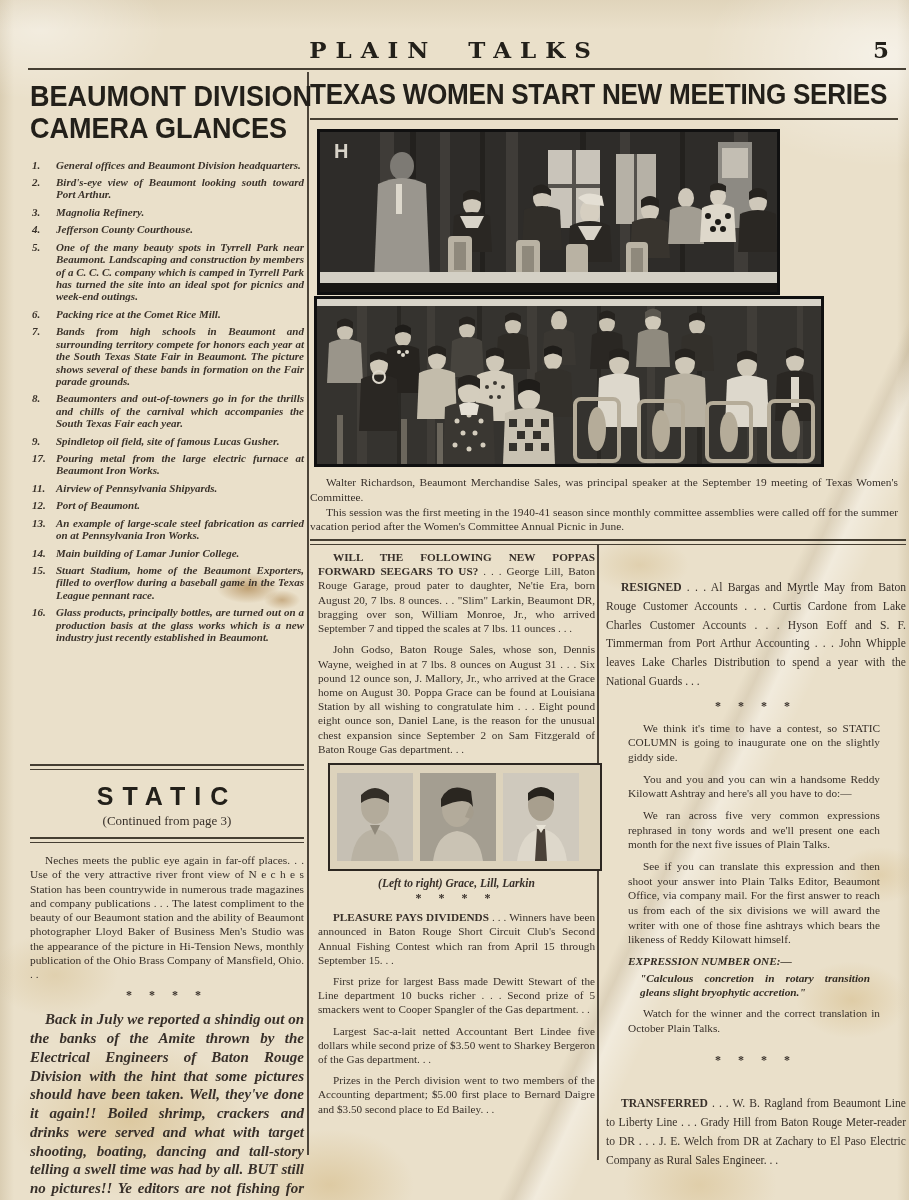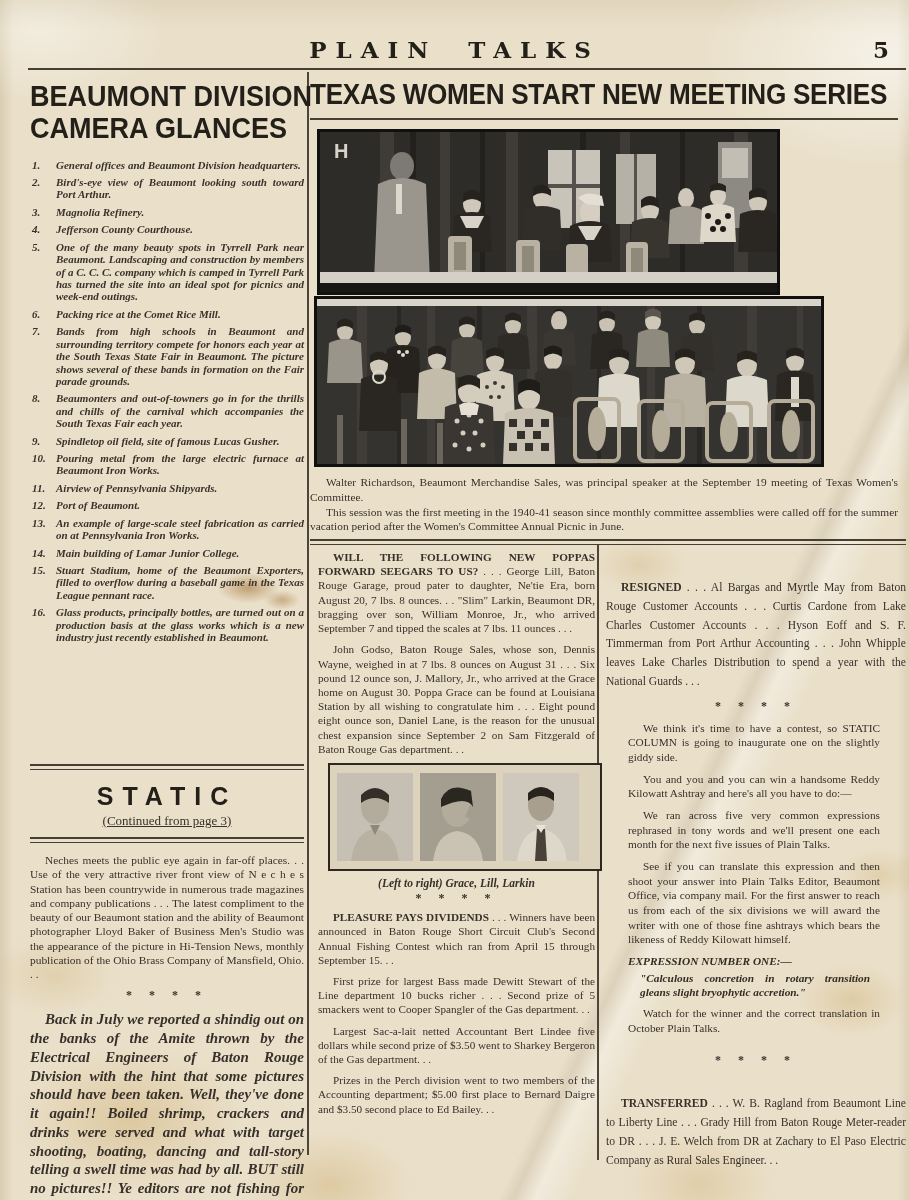--- a/index.html
+++ b/index.html
@@ -48,21 +48,21 @@
   .camera{position:absolute;left:30px;top:80px;width:274px;}
   .camera h2{margin:0;font-size:30px;line-height:1.06;}
   .camera ol{list-style:none;margin:15px 0 0 0;padding:0;}
   .camera li{position:relative;padding-left:26px;margin-bottom:5px;
     font-size:11px;line-height:1.13;font-weight:700;font-style:italic;
     text-align:justify;color:#3a322a;}
   .camera li .num{position:absolute;left:2px;top:0;font-style:italic;}
   .static{position:absolute;left:30px;top:764px;width:274px;}
   .static .title{text-align:center;font-family:"Liberation Sans", sans-serif;font-weight:700;
     font-size:25px;letter-spacing:9px;color:#23201a;margin:12px 0 2px 0;}
-  .static .subtitle{text-align:center;font-size:13px;margin:0 0 8px 0;color:#38302a;text-decoration:underline;}
+  .static .subtitle{text-align:center;font-size:13px;margin:0 0 8px 0;color:#38302a;}
   .static .para1{font-size:11.4px;line-height:1.25;}
   .static .para2{font-size:15px;line-height:1.25;font-weight:700;font-style:italic;}
 
   
   .feature{position:absolute;left:310px;top:78px;width:588px;}
   .feature .headline{font-size:29px;letter-spacing:-.3px;margin:0;}
   .headline-rule{margin-top:7px;height:2px;background:#463f33;width:588px;}
   .photo{border:3px solid #101010;background:#262626;display:block;}
   .photo1{margin:9px 0 0 7px;width:457px;height:160px;}
   .photo2{margin:1px 0 0 4px;width:504px;height:165px;}
@@ -104,21 +104,21 @@
     <ol>
       <li><span class="num">1.</span><span>General offices and Beaumont Division headquarters.</span></li>
       <li><span class="num">2.</span><span>Bird's-eye view of Beaumont looking south toward Port Arthur.</span></li>
       <li><span class="num">3.</span><span>Magnolia Refinery.</span></li>
       <li><span class="num">4.</span><span>Jefferson County Courthouse.</span></li>
       <li><span class="num">5.</span><span>One of the many beauty spots in Tyrrell Park near Beaumont. Landscaping and construction by members of a C. C. C. company which is camped in Tyrrell Park has turned the site into an ideal spot for picnics and week-end outings.</span></li>
       <li><span class="num">6.</span><span>Packing rice at the Comet Rice Mill.</span></li>
       <li><span class="num">7.</span><span>Bands from high schools in Beaumont and surrounding territory compete for honors each year at the South Texas State Fair in Beaumont. The picture shows several of these bands in formation on the Fair parade grounds.</span></li>
       <li><span class="num">8.</span><span>Beaumonters and out-of-towners go in for the thrills and chills of the carnival which accompanies the South Texas Fair each year.</span></li>
       <li><span class="num">9.</span><span>Spindletop oil field, site of famous Lucas Gusher.</span></li>
-      <li><span class="num">10.</span><span>Pouring metal from the large electric furnace at Beaumont Iron Works.</span></li>
+      <li><span class="num">17.</span><span>Pouring metal from the large electric furnace at Beaumont Iron Works.</span></li>
       <li><span class="num">11.</span><span>Airview of Pennsylvania Shipyards.</span></li>
       <li><span class="num">12.</span><span>Port of Beaumont.</span></li>
       <li><span class="num">13.</span><span>An example of large-scale steel fabrication as carried on at Pennsylvania Iron Works.</span></li>
       <li><span class="num">14.</span><span>Main building of Lamar Junior College.</span></li>
       <li><span class="num">15.</span><span>Stuart Stadium, home of the Beaumont Exporters, filled to overflow during a baseball game in the Texas League pennant race.</span></li>
       <li><span class="num">16.</span><span>Glass products, principally bottles, are turned out on a production basis at the glass works which is a new industry just recently established in Beaumont.</span></li>
     </ol>
   </div>
 
   <div class="static">

